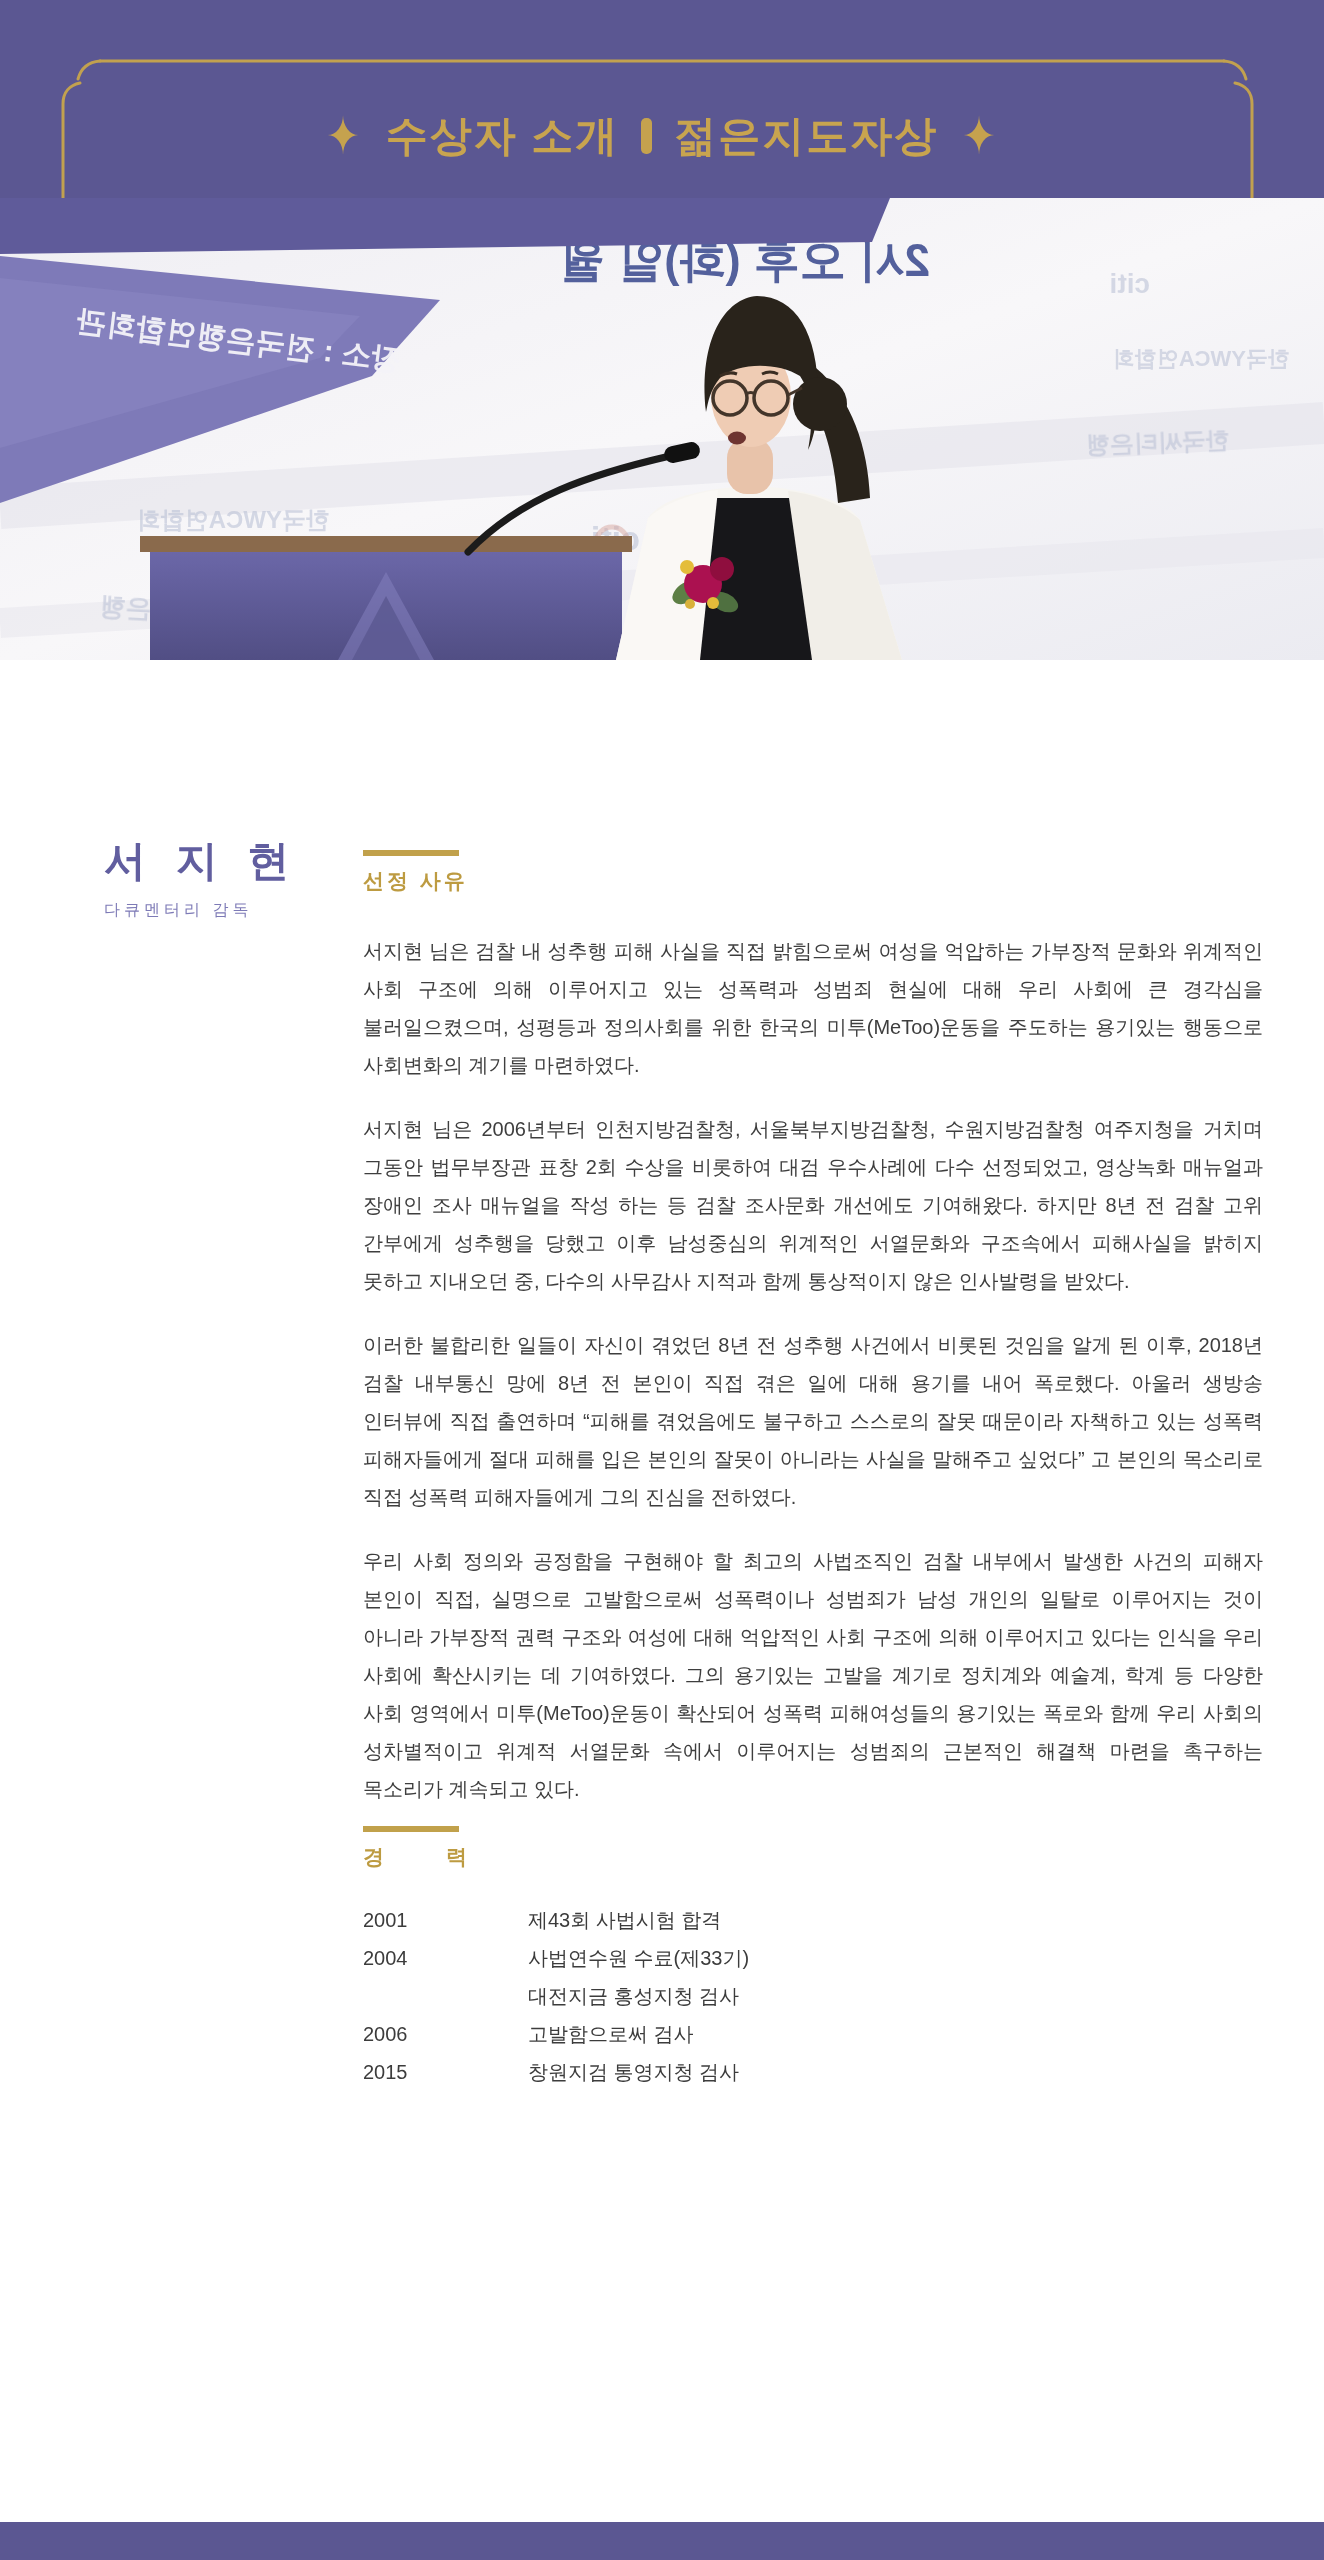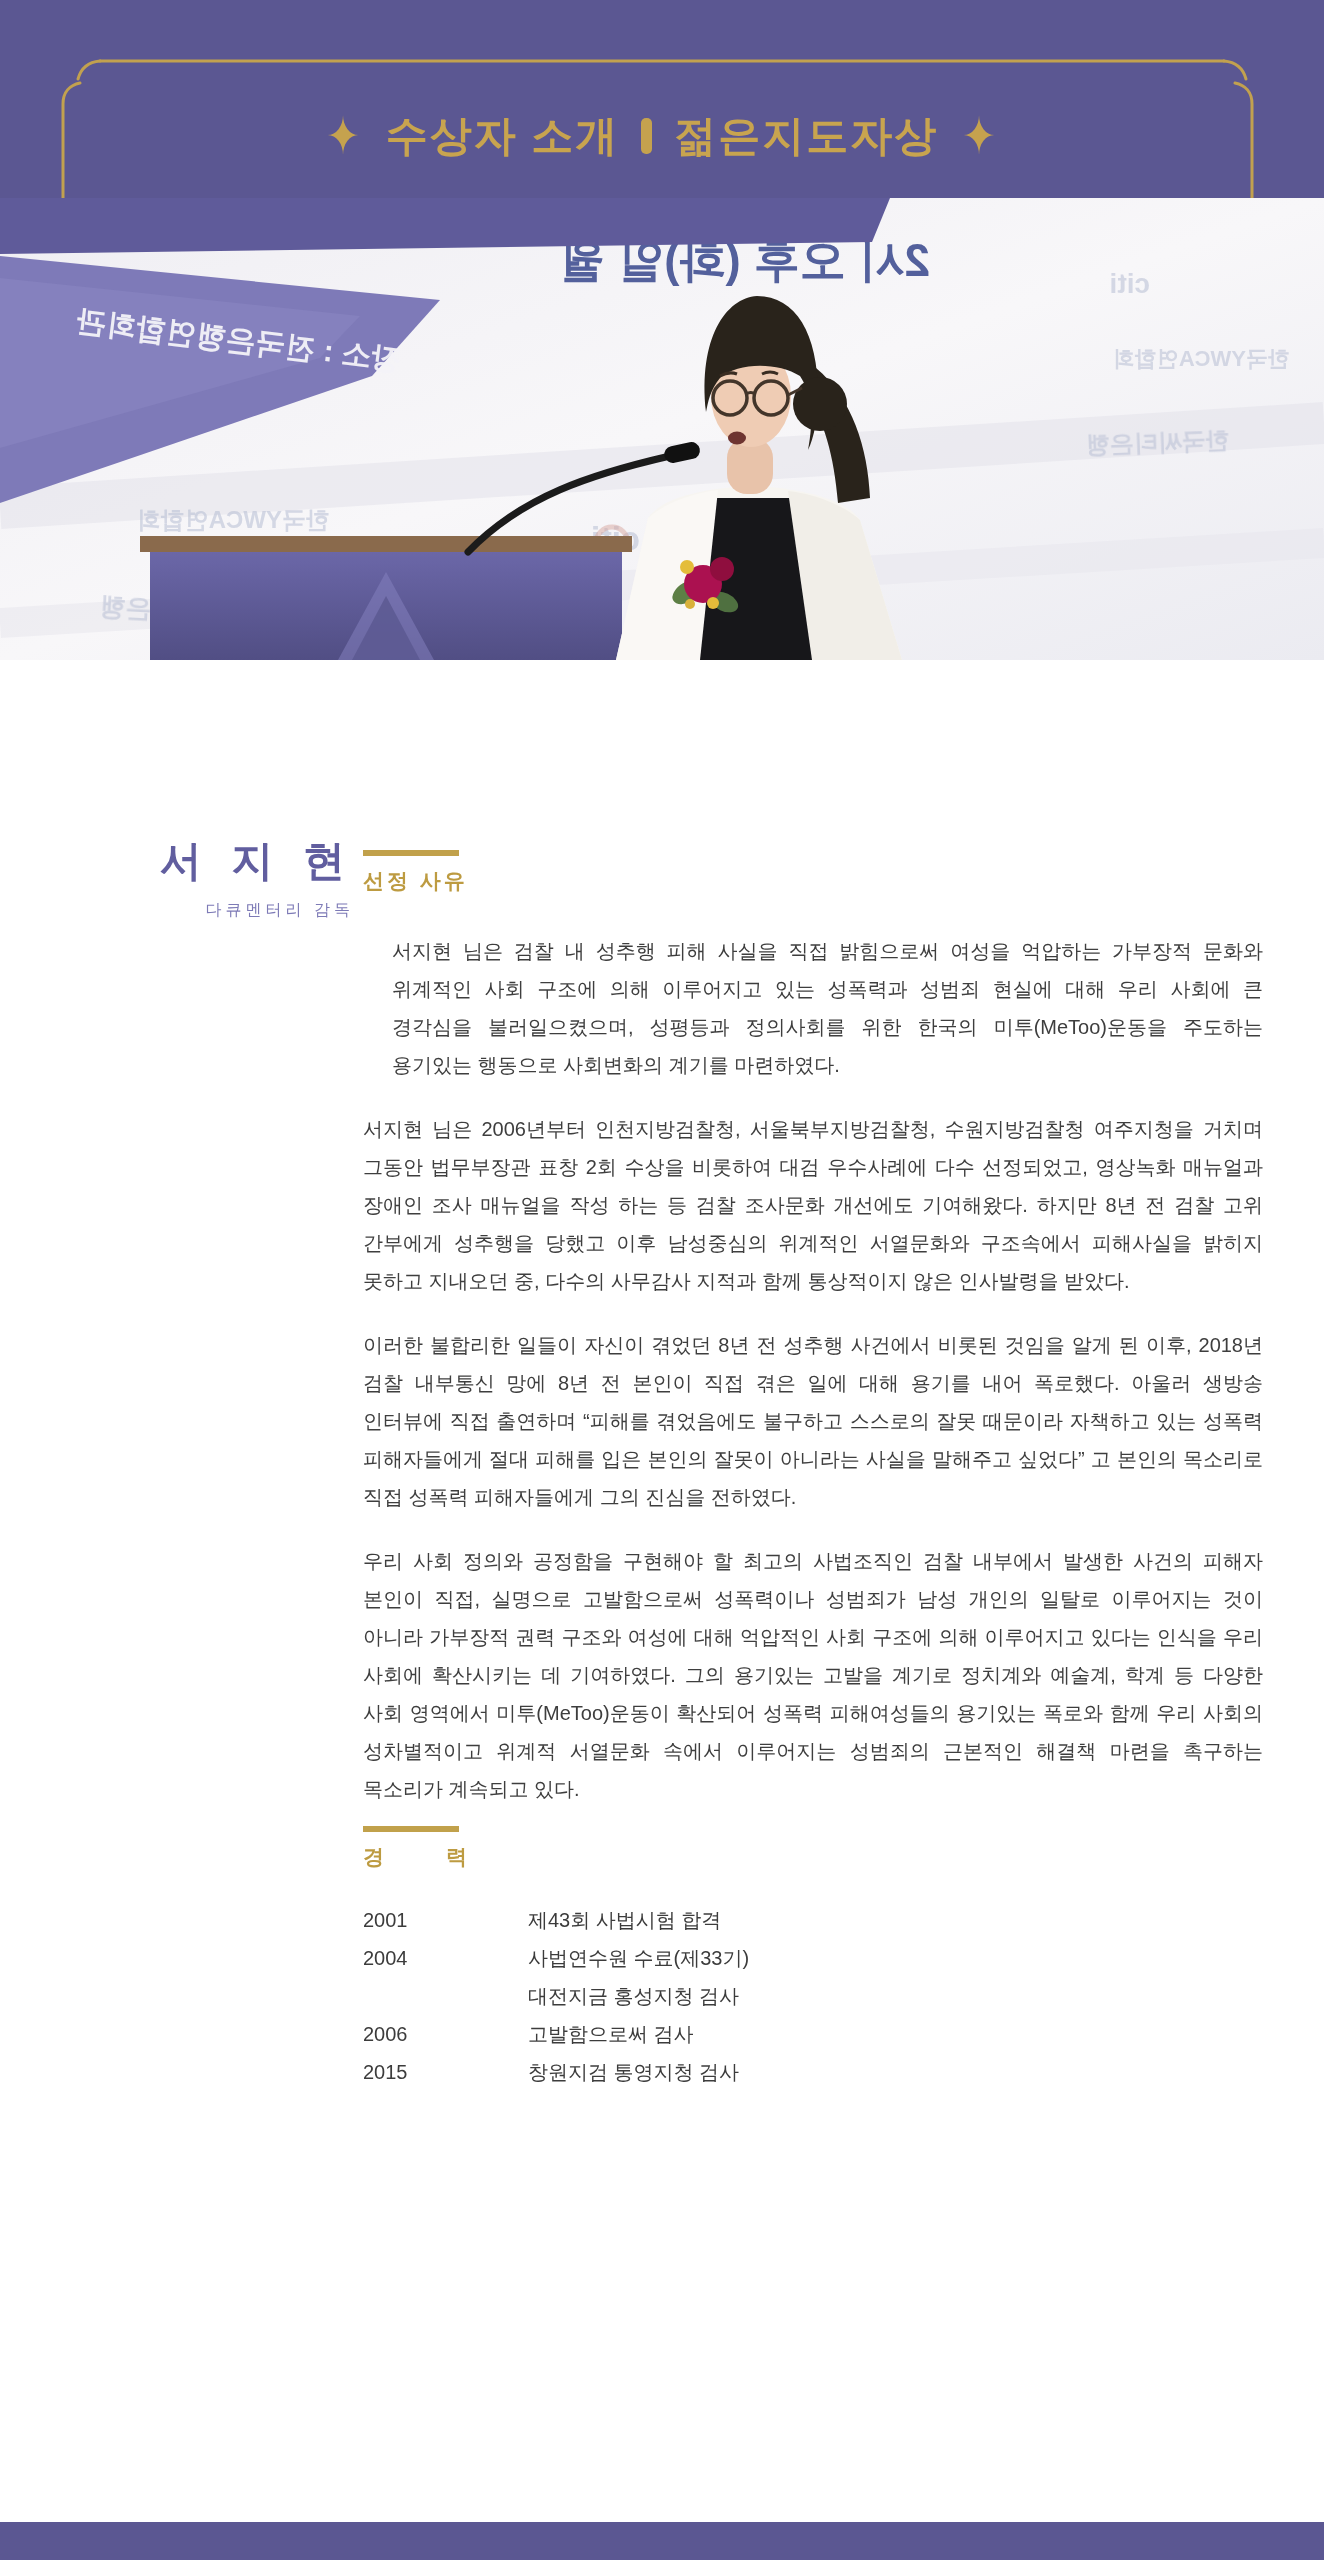--- a/index.html
+++ b/index.html
@@ -24,38 +24,38 @@
   .title-divider{
     display:inline-block;width:11px;height:36px;border-radius:5px;
     background:#c5a24e;margin:0 22px;
   }
   
   .photo{
     position:absolute;left:0;top:198px;width:1324px;height:462px;overflow:hidden;
   }
   .photo svg{display:block;}
   
-  .profile{position:absolute;left:104px;top:838px;width:250px;text-align:right;}
+  .profile{position:absolute;left:104px;top:838px;width:250px;}
   .profile .name{
     font-size:42px;font-weight:bold;color:#615e9f;letter-spacing:9px;line-height:1.1;margin:0;
   }
   .profile .role{
     margin-top:16px;font-size:16px;color:#7d7ab6;letter-spacing:4px;
   }
   .content{position:absolute;left:363px;top:850px;width:900px;}
   .gold-bar{width:96px;height:6px;background:#c1a14b;}
   .section-h{
     margin:11px 0 0 0;font-size:21px;font-weight:bold;color:#bd9b41;letter-spacing:3px;
   }
   .section-h.spread{width:104px;display:flex;justify-content:space-between;letter-spacing:0;}
   .content p{
     margin:26px 0 0 0;font-size:20px;line-height:38px;color:#3e3e3e;
     text-align:justify;word-break:keep-all;
   }
-  .content p.first{margin-top:37px;margin-left:29px;}
+  .content p.first{margin-top:37px;}
   .career-head{margin-top:18px;}
   .career-list{margin-top:30px;}
   .career-row{display:flex;font-size:20px;line-height:38px;color:#3c3c3c;}
   .career-row .year{width:165px;flex:0 0 165px;}
   .career-row .desc{flex:1;}
   
   .footer-bar{
     position:absolute;left:0;bottom:0;width:1324px;height:38px;background:#5b5792;
   }
 </style>

